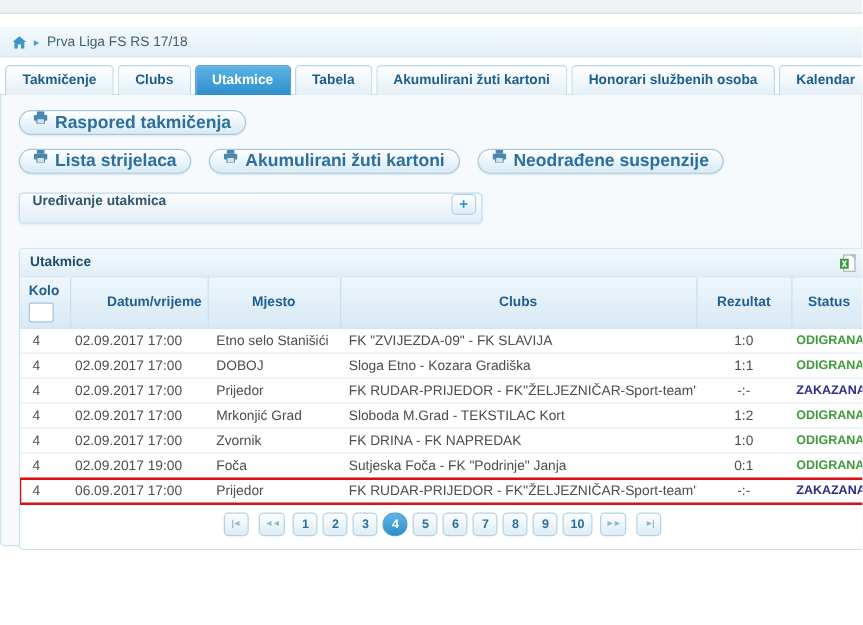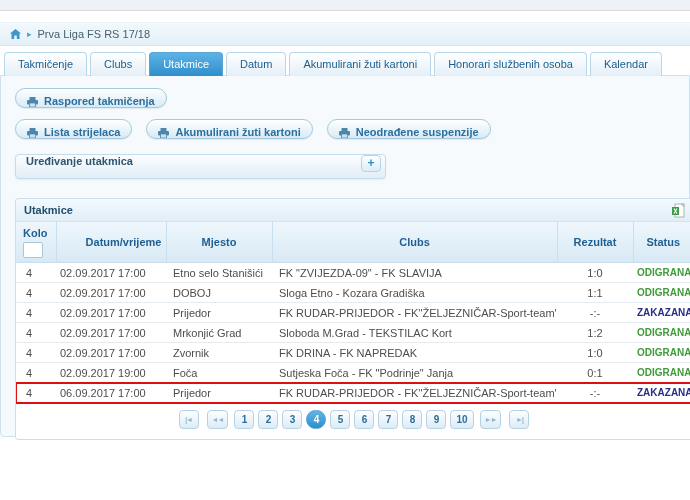--- a/index.html
+++ b/index.html
@@ -12,35 +12,35 @@
 
   
   .breadcrumb { margin-top:11px; height:24px; background:linear-gradient(#f3f9fc,#e3f0f8);
     border-top:1px solid #eaf3f9; border-bottom:1px solid #d2e4f0; display:flex; align-items:center;
     padding:0 10px; gap:6px; color:#44606f; font-size:11px; }
   .crumb-sep { color:#4d9fd4; font-size:9px; }
 
   
   .main { margin-top:6px; }
   .tabs { display:flex; gap:3px; padding-left:4px; position:relative; z-index:2; }
-  .tab { height:24px; line-height:22px; padding:0 13px; font-size:11px; font-weight:normal; color:#1b5e8e;
+  .tab { height:24px; line-height:22px; padding:0 13px; font-size:11px; font-weight:bold; color:#1b5e8e;
     background:linear-gradient(#ffffff,#e3eff8); border:1px solid #b9d7ea; border-bottom:none;
     border-radius:4px 4px 0 0; cursor:pointer; white-space:nowrap; }
   .tab.active { background:linear-gradient(#5cb3e6,#2e8ecb); color:#fff; border-color:#57a3d2; }
 
   
   .content { margin-top:-1px; height:362px; background:#f6fafd; border:1px solid #cde2f0;
     border-radius:0 0 4px 4px; position:relative; padding-top:12px; }
 
   
   .btnrow { display:flex; gap:14px; margin-left:14px; }
   .btnrow + .btnrow { margin-top:11px; }
-  .tbtn { display:inline-flex; align-items:flex-end; gap:6px; height:20px; padding:0 11px;
+  .tbtn { display:inline-flex; align-items:flex-start; gap:6px; height:20px; padding:0 11px;
     border:1px solid #a7c9de; border-radius:10px; background:linear-gradient(#feffff,#d8eaf5);
-    color:#2c6f9e; font-weight:bold; font-size:11px; cursor:pointer; box-shadow:0 1px 1px rgba(120,160,190,.18); }
+    color:#2c6f9e; font-weight:bold; font-size:14px; cursor:pointer; box-shadow:0 1px 1px rgba(120,160,190,.18); }
   .printer { width:11px; height:10px; display:inline-block; }
 
   
   .collapse { margin:15px 14px 0 14px; width:371px; height:25px; border:1px solid #c4dcec; border-radius:4px;
     background:linear-gradient(#fcfdfe,#e1eef7); display:flex; justify-content:space-between; align-items:flex-start;
     padding:0 4px 0 10px; box-shadow:0 1px 2px rgba(120,160,190,.15); }
   .collapse-title { font-size:11px; font-weight:bold; color:#2f566d; }
   .plus-btn { width:20px; height:17px; border:1px solid #b7d4e6; border-radius:4px;
     background:linear-gradient(#ffffff,#dcecf6); color:#2e8ecb; font-weight:bold; font-size:12px;
     line-height:15px; text-align:center; cursor:pointer; }
@@ -96,21 +96,21 @@
     </svg>
     <span class="crumb-sep">▸</span>
     <span>Prva Liga FS RS 17/18</span>
   </div>
 
   <div class="main">
     <div class="tabs">
       <div class="tab">Takmičenje</div>
       <div class="tab">Clubs</div>
       <div class="tab active">Utakmice</div>
-      <div class="tab">Datum</div>
+      <div class="tab">Tabela</div>
       <div class="tab">Akumulirani žuti kartoni</div>
       <div class="tab">Honorari službenih osoba</div>
       <div class="tab">Kalendar</div>
     </div>
 
     <div class="content">
 
       <div class="btnrow">
         <div class="tbtn">
           <svg class="printer" viewBox="0 0 11 10">

